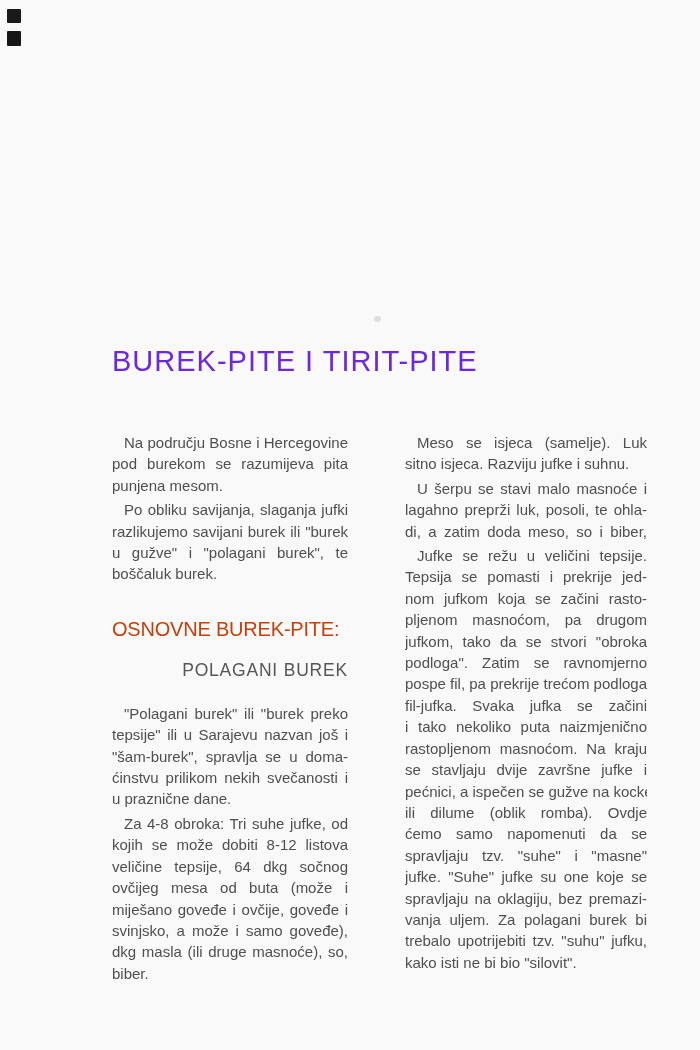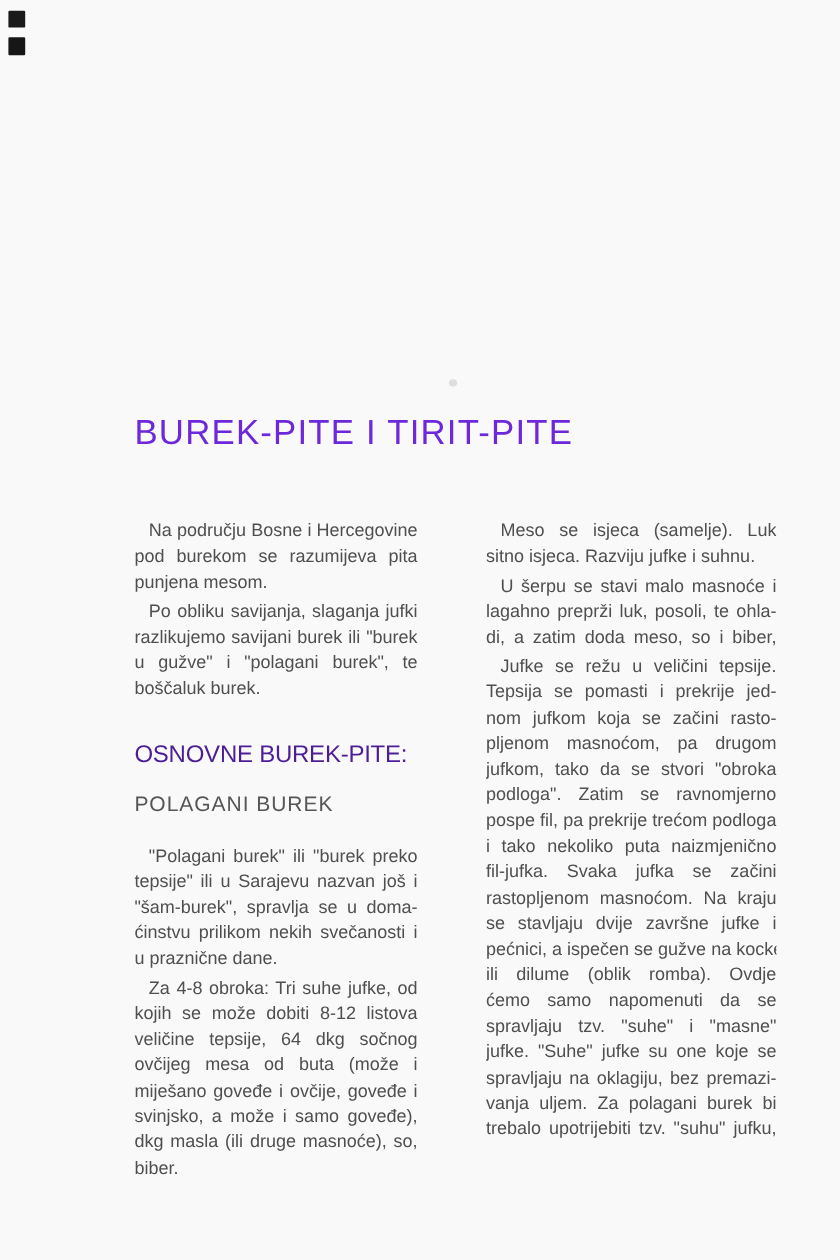--- a/index.html
+++ b/index.html
@@ -67,31 +67,32 @@
     white-space: nowrap;
     overflow: hidden;
   }
   .line.first { text-indent: 12px; }
   .line.last  { text-align-last: left; }
   .heading-large {
     margin-top: 34px;
     font-size: 20px;
     line-height: 21px;
     letter-spacing: -0.2px;
-    color: #4c1d95;
+    color: #c2410c;
     white-space: nowrap;
   }
   .heading-small {
     margin-top: 21px;
     margin-bottom: 24px;
     font-size: 17.5px;
     line-height: 18px;
     letter-spacing: 0.8px;
     color: #565656;
     white-space: nowrap;
+    text-align: right;
   }
 </style>
 </head>
 <body>
 
 <div class="page">
 
   <div class="corner-mark m1"></div>
   <div class="corner-mark m2"></div>
   <div class="speckle"></div>
@@ -142,28 +143,29 @@
         <div class="line">di, a zatim doda meso, so i biber,</div>
       </div>
       <div class="para">
         <div class="line first">Jufke se režu u veličini tepsije.</div>
         <div class="line">Tepsija se pomasti i prekrije jed-</div>
         <div class="line">nom jufkom koja se začini rasto-</div>
         <div class="line">pljenom masnoćom, pa drugom</div>
         <div class="line">jufkom, tako da se stvori "obroka</div>
         <div class="line">podloga". Zatim se ravnomjerno</div>
         <div class="line">pospe fil, pa prekrije trećom podloga</div>
+        <div class="line">fil-jufka. Svaka jufka se začini</div>
         <div class="line">i tako nekoliko puta naizmjenično</div>
-        <div class="line">fil-jufka. Svaka jufka se začini</div>
         <div class="line">rastopljenom masnoćom. Na kraju</div>
         <div class="line">se stavljaju dvije završne jufke i</div>
         <div class="line">pećnici, a ispečen se gužve na kocke</div>
         <div class="line">ili dilume (oblik romba). Ovdje</div>
         <div class="line">ćemo samo napomenuti da se</div>
         <div class="line">spravljaju tzv. "suhe" i "masne"</div>
         <div class="line">jufke. "Suhe" jufke su one koje se</div>
         <div class="line">spravljaju na oklagiju, bez premazi-</div>
         <div class="line">vanja uljem. Za polagani burek bi</div>
         <div class="line">trebalo upotrijebiti tzv. "suhu" jufku,</div>
+        <div class="line last">kako isti ne bi bio "silovit".</div>
       </div>
     </div>
 
 </div>
 
 </body></html>

